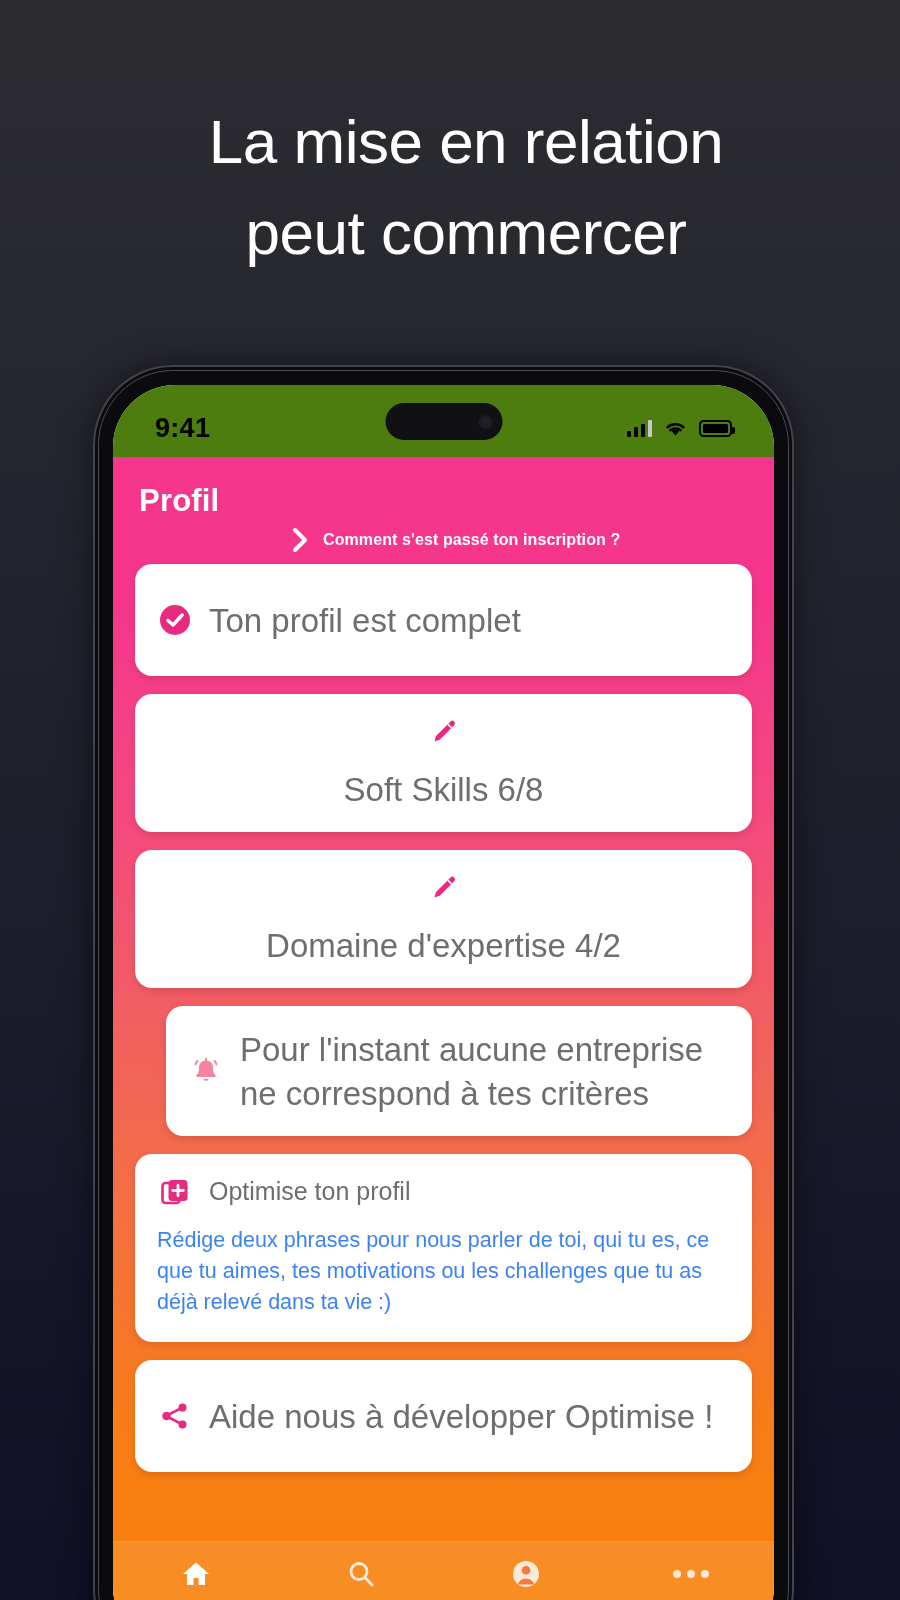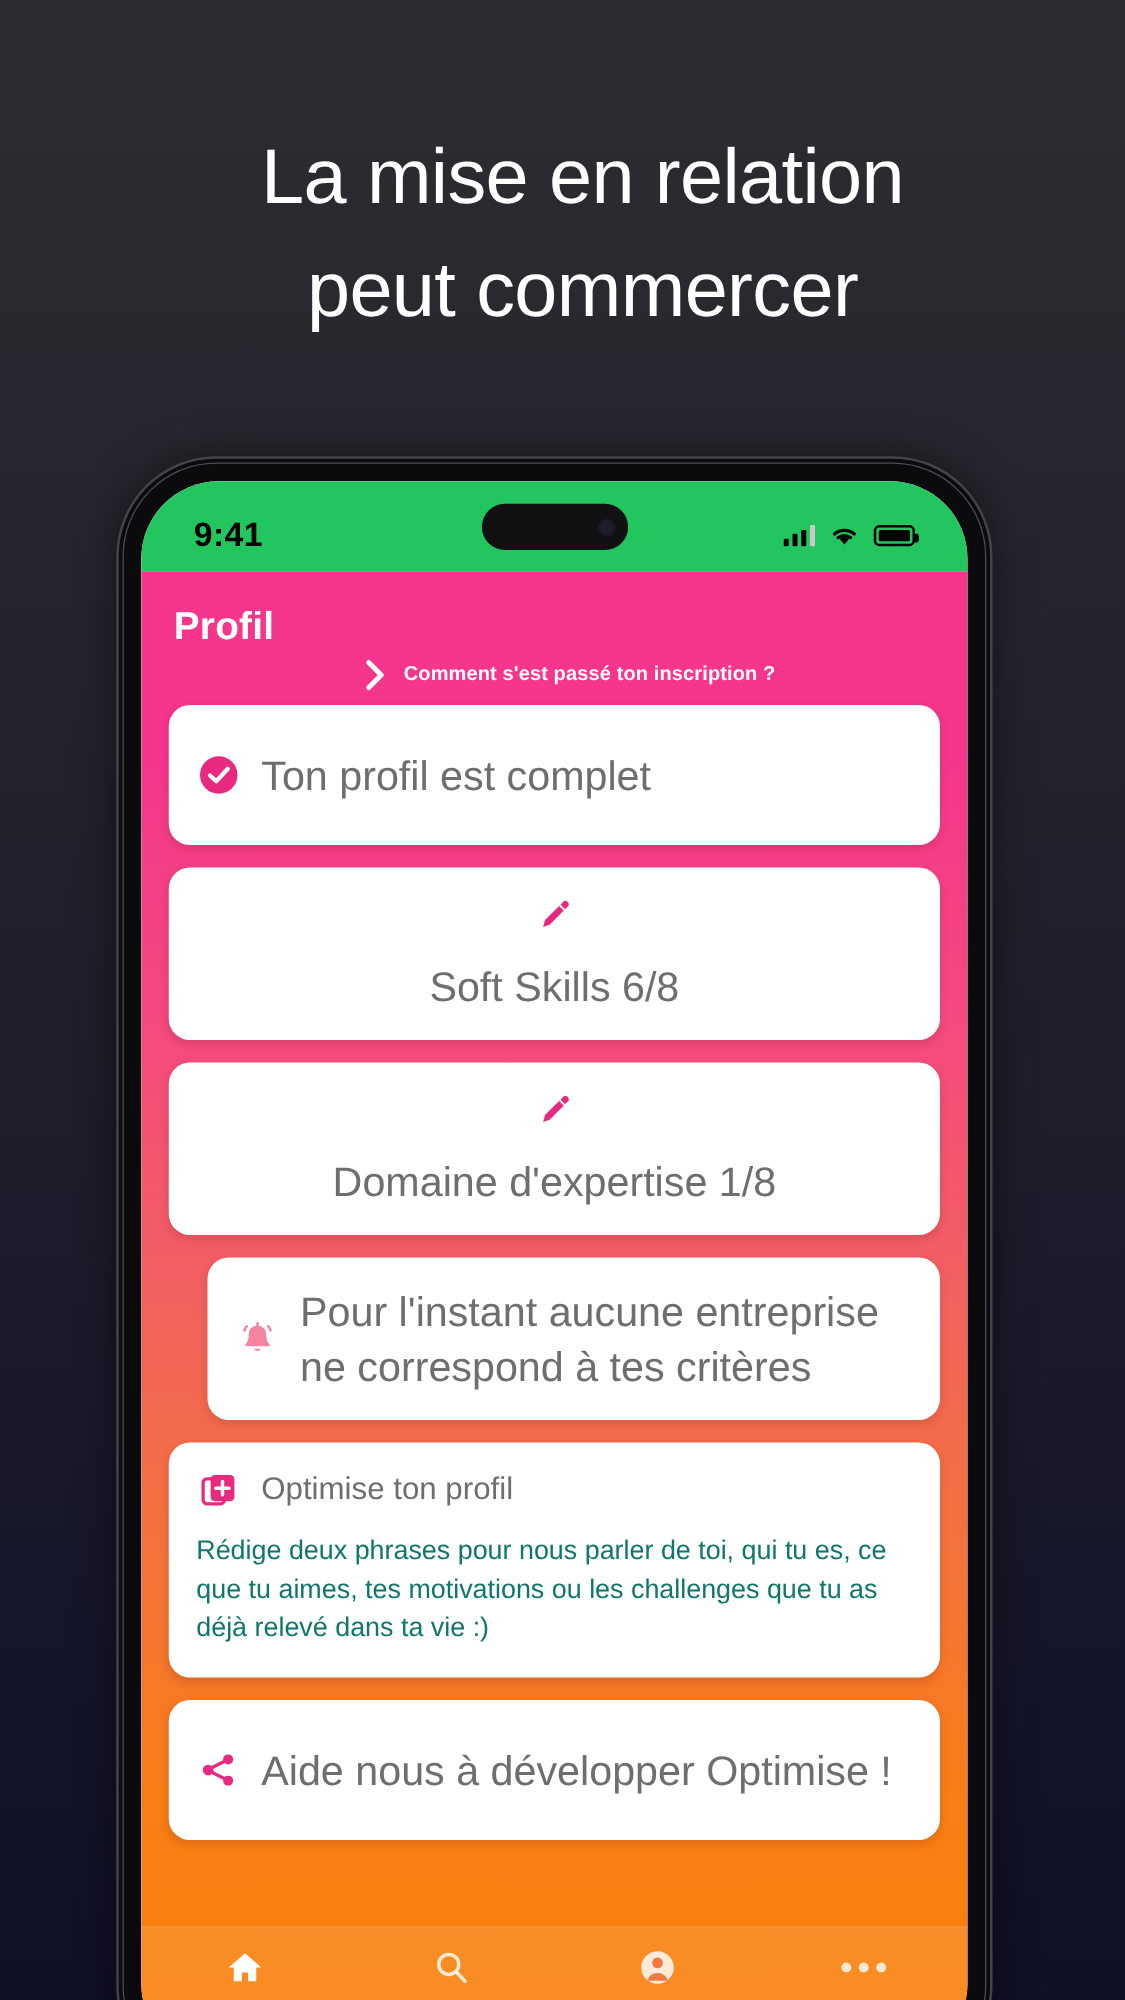--- a/index.html
+++ b/index.html
@@ -34,21 +34,21 @@
     border:1.5px solid rgba(150,158,172,.45);
     pointer-events:none;
   }
   .screen{
     position:relative; width:100%; height:100%;
     background:#ffffff; border-radius:62px; overflow:hidden;
   }
 
   
   .statusbar{
-    position:relative; height:72px; background:#22c55e;
+    position:relative; height:72px; background:#4d7c0f;
     display:flex; align-items:center; justify-content:space-between;
     padding:14px 42px 0 42px;
   }
   .sb-time{ font-size:27px; font-weight:700; color:#000; letter-spacing:.3px; }
   .island{
     position:absolute; left:50%; transform:translateX(-50%); top:18px;
     width:117px; height:37px; background:#111113; border-radius:19px;
     display:flex; align-items:center; justify-content:flex-end; padding-right:9px;
   }
   .island .cam{ width:16px;height:16px;border-radius:50%;background:#1e1e2a; box-shadow:inset 0 0 3px #000; }
@@ -83,21 +83,21 @@
   .card{
     background:#fff; border-radius:17px;
     box-shadow:0 3px 7px rgba(90,20,20,.16);
     padding:20px 22px;
     display:flex; align-items:flex-start; gap:16px;
   }
   .card.block{ flex-direction:column; gap:0; padding:20px 12px 24px 22px; }
   .card-text{ color:#6e6e6e; font-size:33px; line-height:1.33; font-weight:400; padding-top:2px; }
   .card-row{ display:flex; align-items:center; gap:16px; }
   .card-title{ color:#6e6e6e; font-size:25px; font-weight:400; }
-  .card-body{ color:#0f766e; font-size:21.5px; line-height:1.45; margin-top:15px; }
+  .card-body{ color:#3b82f6; font-size:21.5px; line-height:1.45; margin-top:15px; }
   .ico{ flex:0 0 auto; width:36px; height:36px; display:flex; align-items:center; justify-content:center; }
 
   .c1{ min-height:112px; align-items:center; }
   .c2,.c3{ min-height:112px; align-items:center;flex-direction:column; }
   .c4{ min-height:100px; align-items:center;margin-left:31px; }
 
   
   .navbar{
     flex:0 0 auto; height:108px;
     background:rgba(255,255,255,.10);
@@ -180,21 +180,21 @@
           <div class="card-text">Soft Skills 6/8</div>
         </div>
 
         <div class="card c3">
           <span class="ico">
             <svg width="32" height="32" viewBox="0 0 32 32">
               <path d="M6.5 25.5 L8 20 L22.5 5.5 a2.6 2.6 0 0 1 3.7 3.7 L11.7 23.7 Z" fill="#e8297f"></path>
               <path d="M19.8 8.2 L23.5 11.9" stroke="#fff" stroke-width="1.6"></path>
             </svg>
           </span>
-          <div class="card-text">Domaine d'expertise 1/8</div>
+          <div class="card-text">Domaine d'expertise 4/2</div>
         </div>
 
         <div class="card c4">
           <span class="ico">
             <svg width="32" height="32" viewBox="0 0 32 32">
               <path d="M16 5.5 c-4.3 0-7 3-7 7 0 5.2-1.6 6.6-2.6 7.8 -.5.6-.1 1.6.8 1.6 h17.6 c.9 0 1.3-1 .8-1.6 -1-1.2-2.6-2.6-2.6-7.8 0-4-2.7-7-7-7 Z" fill="#f4849f"></path>
               <path d="M13.3 24 a2.9 2.9 0 0 0 5.4 0 Z" fill="#f4849f"></path>
               <path d="M16 3.6 v1.6" stroke="#f4849f" stroke-width="2" stroke-linecap="round"></path>
               <path d="M5.6 9.4 a7 7 0 0 1 1.8-3.4" stroke="#f4849f" stroke-width="2" fill="none" stroke-linecap="round"></path>
               <path d="M26.4 9.4 a7 7 0 0 0-1.8-3.4" stroke="#f4849f" stroke-width="2" fill="none" stroke-linecap="round"></path>

